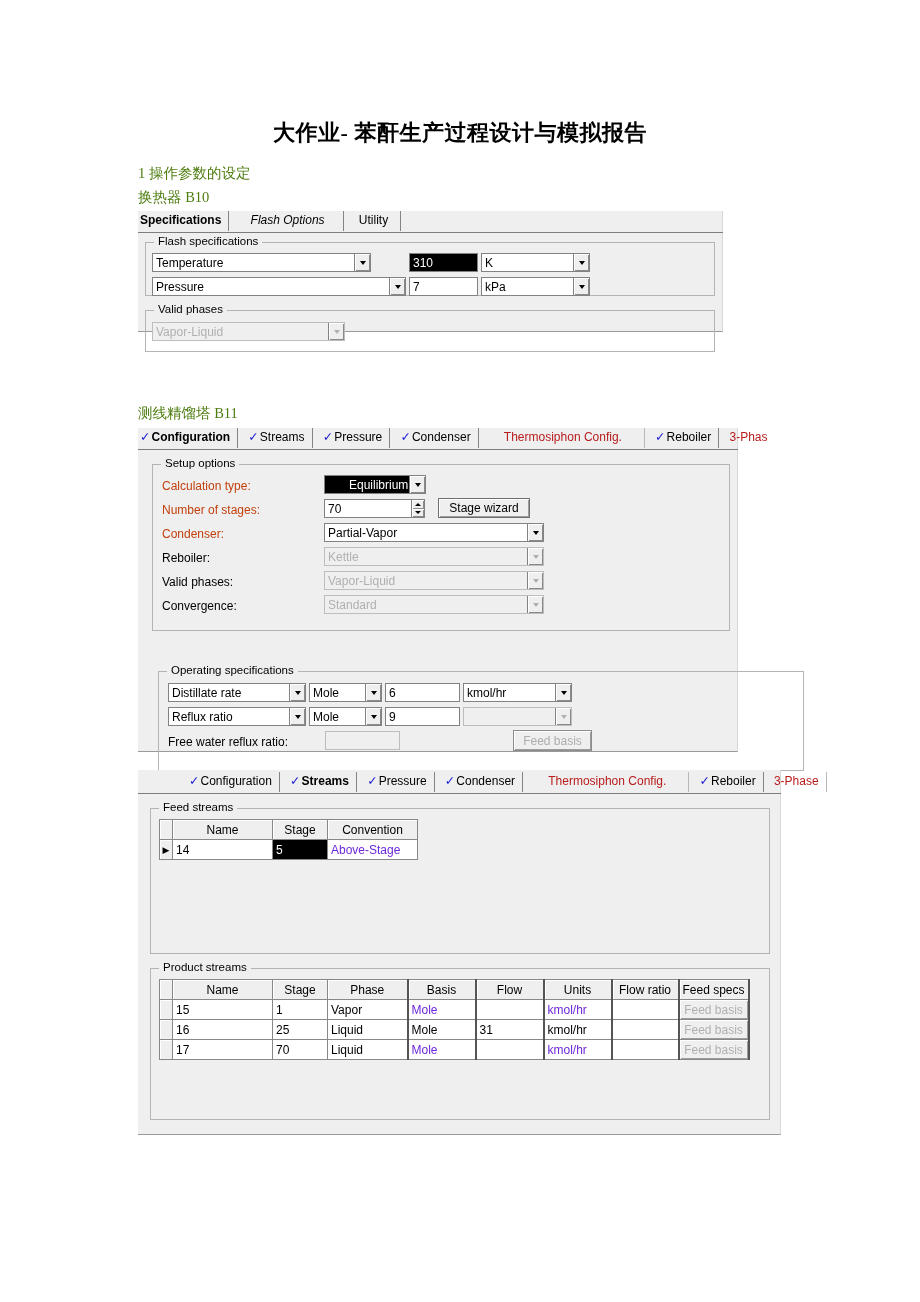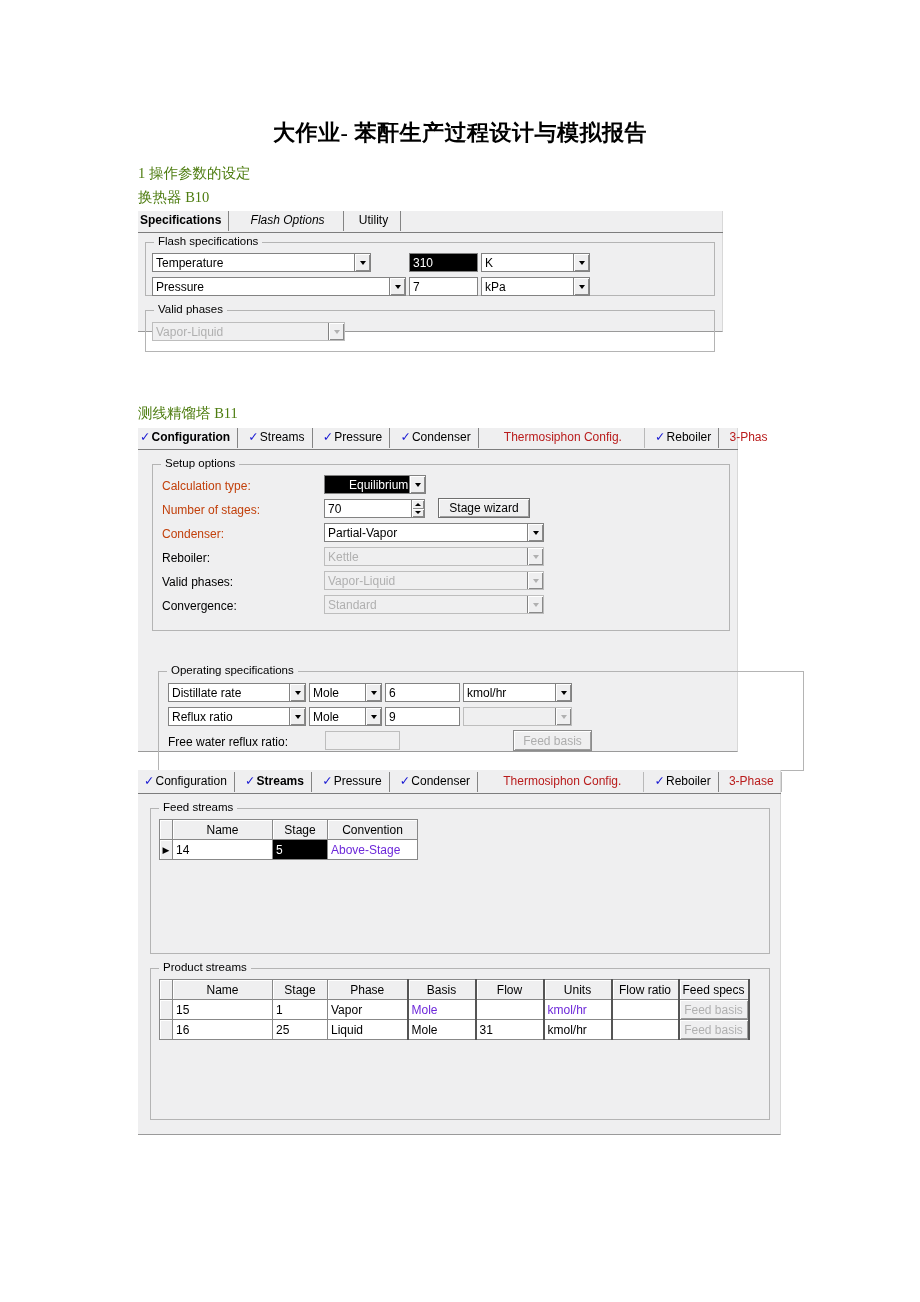--- a/index.html
+++ b/index.html
@@ -367,21 +367,21 @@
 
       <span class="flabel dis" style="left:9px;top:63px;">Free water reflux ratio:</span>
       <div class="tbox dis" style="left:166px;top:59px;width:75px;height:19px;"></div>
       <div class="btn dis" style="left:354px;top:58px;width:79px;height:21px;">Feed basis</div>
     </div>
   </div>
 
   <div class="panel sunk" style="left:138px;top:770px;width:643px;height:365px;">
 
     <div class="tabstrip" style="top:2px;width:643px;">
-      <span class="tab" style="padding-left:6px;">
+      <span class="tab" style="padding-left:12px;margin-left:39px;">
         <span class="chk">✓</span><span>Configuration</span></span>
       <span class="tab sel">
         <span class="chk">✓</span><span>Streams</span></span>
       <span class="tab">
         <span class="chk">✓</span><span>Pressure</span></span>
       <span class="tab">
         <span class="chk">✓</span><span>Condenser</span></span>
       <span class="tab dis" style="padding:0 22px;">
         <span>Thermosiphon Config.</span></span>
       <span class="tab">
@@ -447,18 +447,29 @@
             <td class="marker"></td>
             <td>16</td>
             <td>25</td>
             <td>Liquid</td>
             <td class="thick">Mole</td>
             <td>31</td>
             <td class="thick">kmol/hr</td>
             <td></td>
             <td class="btncell thick">Feed basis</td>
           </tr>
+          <tr>
+            <td class="marker"></td>
+            <td>17</td>
+            <td>70</td>
+            <td>Liquid</td>
+            <td class="gray thick">Mole</td>
+            <td></td>
+            <td class="gray thick">kmol/hr</td>
+            <td></td>
+            <td class="btncell thick">Feed basis</td>
+          </tr>
         </tbody>
       </table>
     </div>
   </div>
 
 </div>
 
 </body></html>

